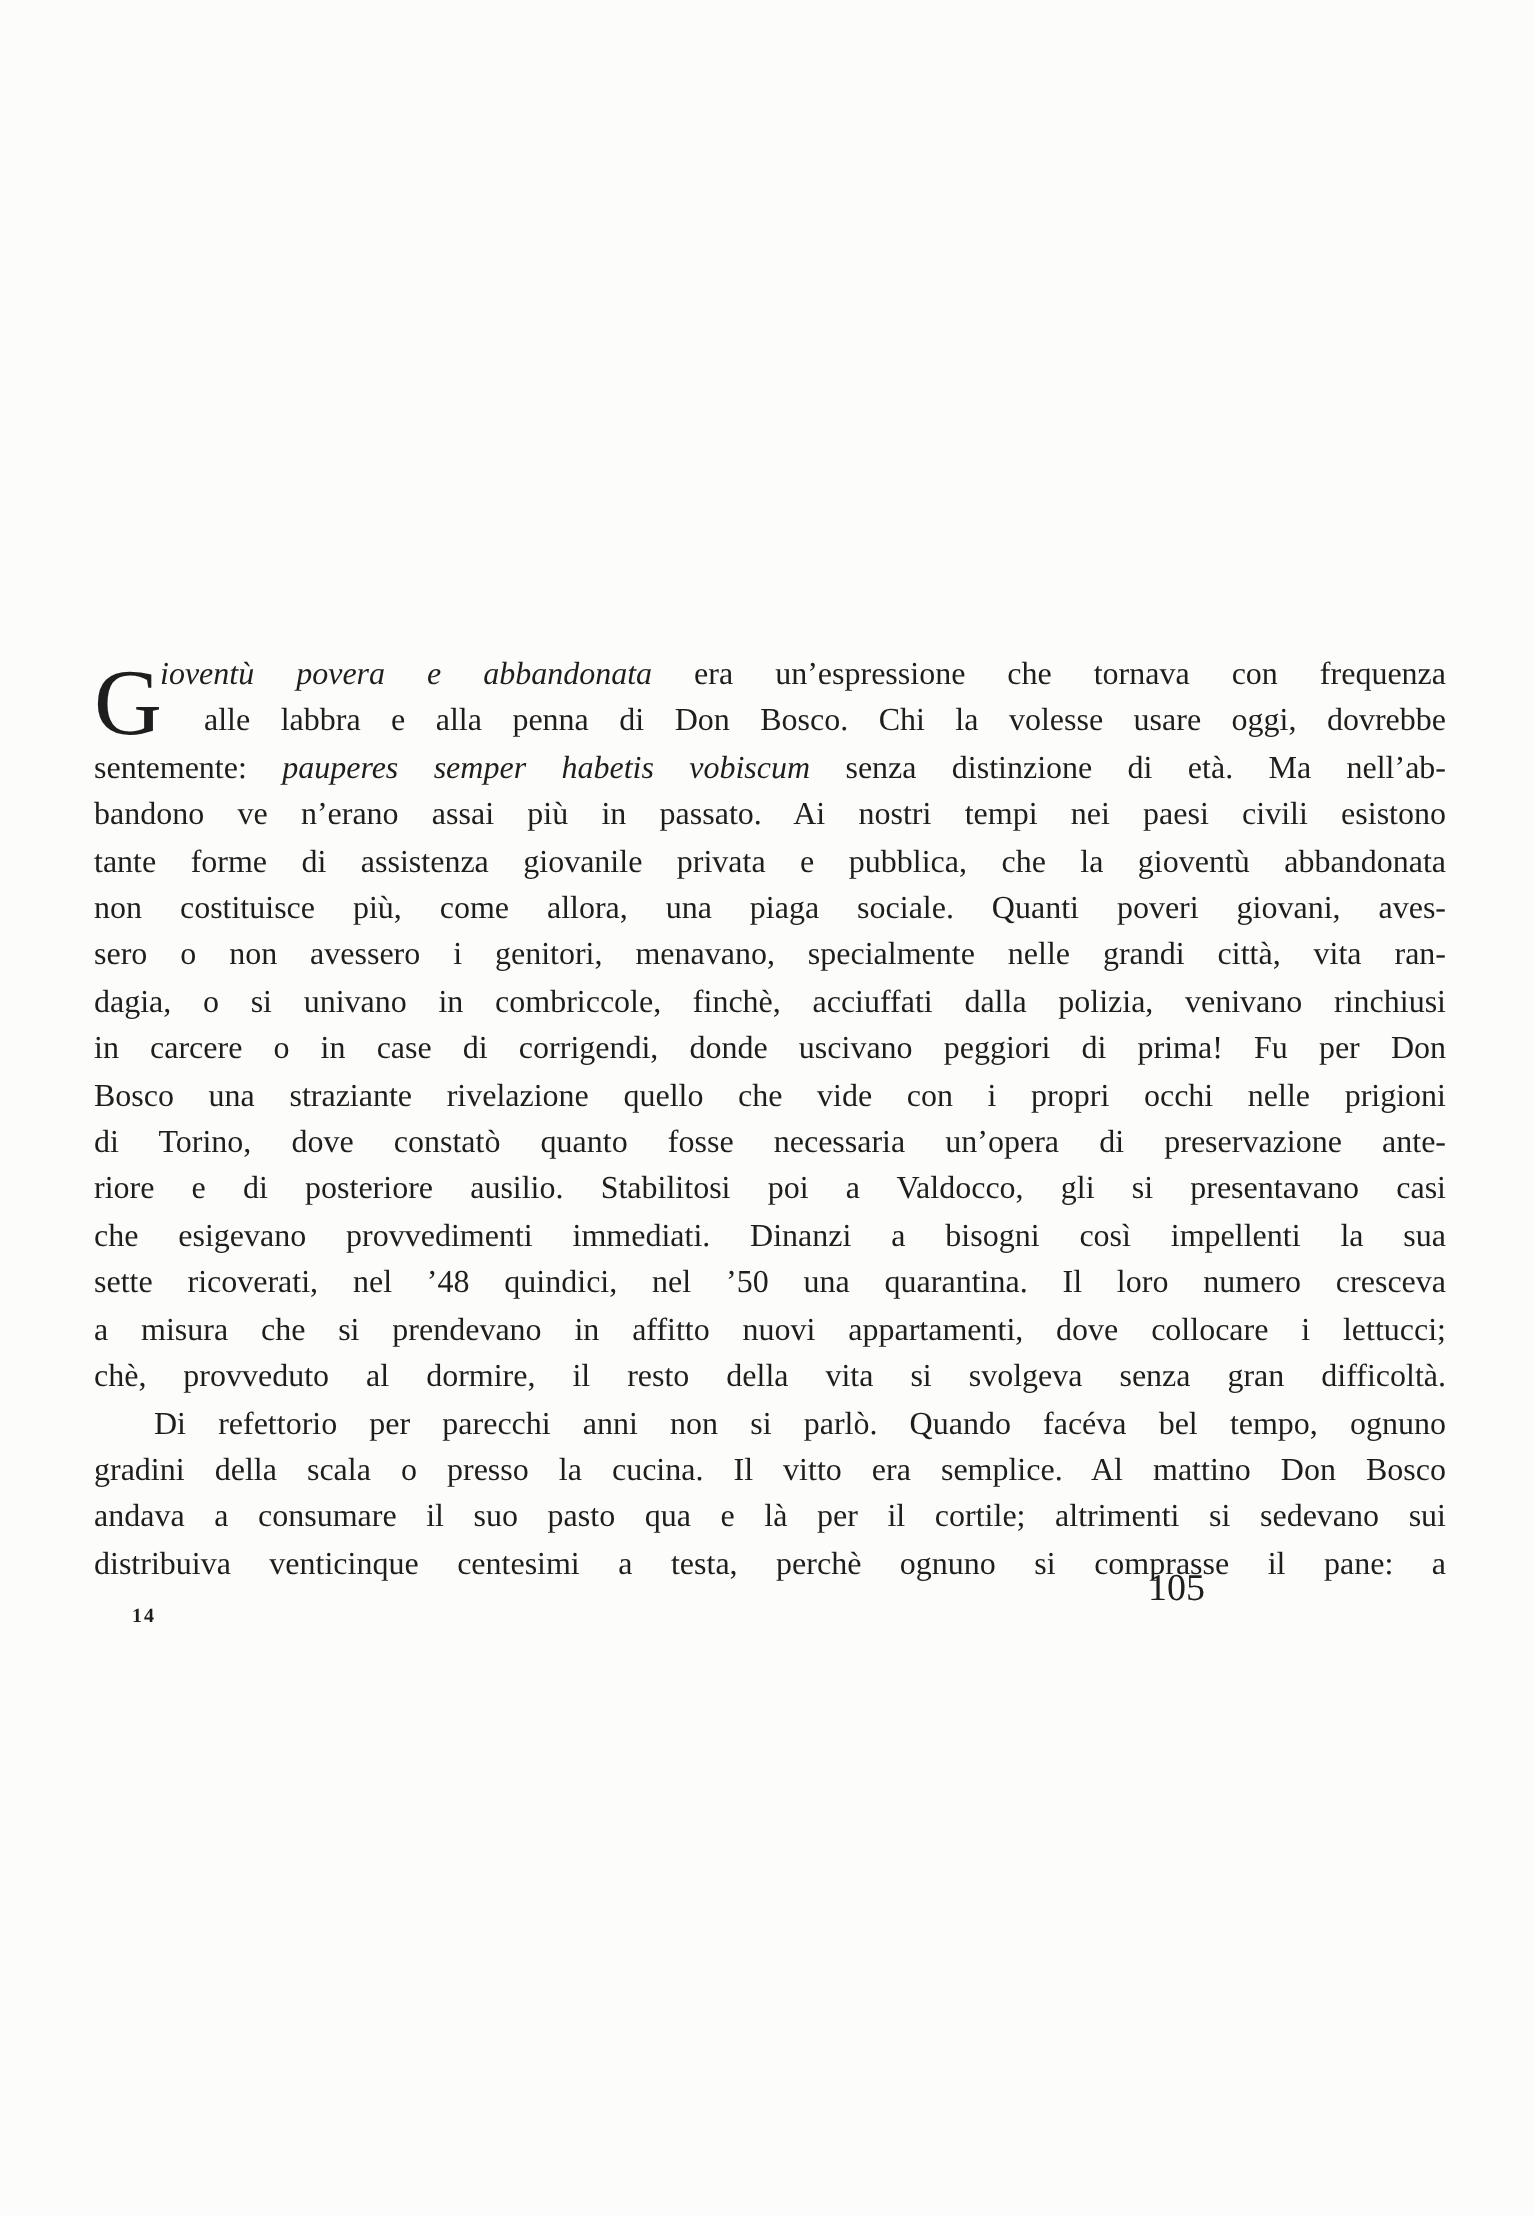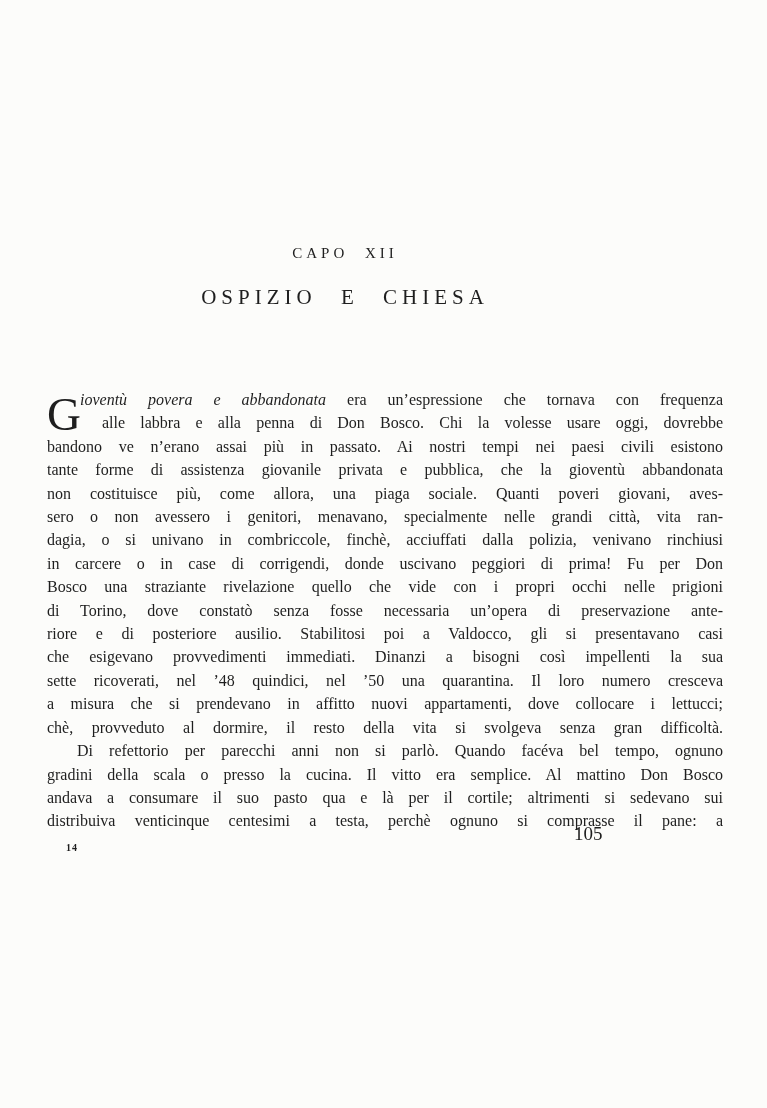--- a/index.html
+++ b/index.html
@@ -82,37 +82,34 @@
     left: 527px;
     top: -2px;
     font-size: 19px;
   }
 </style>
 </head>
 <body>
 
 <div class="page">
   <div class="content">
-    <div class="headings">
-      <div class="chapter-label">CAPO XII</div>
-      <div class="chapter-title">OSPIZIO E CHIESA</div>
-    </div>
     <div class="body-text">
         <div class="para">
           <span class="dropcap">G</span>
           <div class="line dc1"><span class="it">ioventù povera e abbandonata</span><span> era un’espressione che tornava con frequenza</span></div>
           <div class="line dc2"><span>alle labbra e alla penna di Don Bosco. Chi la volesse usare oggi, dovrebbe</span></div>
+          <div class="line"><span>sentemente: </span><span class="it">pauperes semper habetis vobiscum</span><span> senza distinzione di età. Ma nell’ab-</span></div>
           <div class="line"><span>bandono ve n’erano assai più in passato. Ai nostri tempi nei paesi civili esistono</span></div>
           <div class="line"><span>tante forme di assistenza giovanile privata e pubblica, che la gioventù abbandonata</span></div>
           <div class="line"><span>non costituisce più, come allora, una piaga sociale. Quanti poveri giovani, aves-</span></div>
           <div class="line"><span>sero o non avessero i genitori, menavano, specialmente nelle grandi città, vita ran-</span></div>
           <div class="line"><span>dagia, o si univano in combriccole, finchè, acciuffati dalla polizia, venivano rinchiusi</span></div>
           <div class="line"><span>in carcere o in case di corrigendi, donde uscivano peggiori di prima! Fu per Don</span></div>
           <div class="line"><span>Bosco una straziante rivelazione quello che vide con i propri occhi nelle prigioni</span></div>
-          <div class="line"><span>di Torino, dove constatò senza fosse necessaria un’opera di preservazione ante-</span></div>
+          <div class="line"><span>di Torino, dove constatò quanto fosse necessaria un’opera di preservazione ante-</span></div>
           <div class="line"><span>riore e di posteriore ausilio. Stabilitosi poi a Valdocco, gli si presentavano casi</span></div>
           <div class="line"><span>che esigevano provvedimenti immediati. Dinanzi a bisogni così impellenti la sua</span></div>
         </div>
         <div class="para">
           <div class="line"><span>sette ricoverati, nel ’48 quindici, nel ’50 una quarantina. Il loro numero cresceva</span></div>
           <div class="line"><span>a misura che si prendevano in affitto nuovi appartamenti, dove collocare i lettucci;</span></div>
           <div class="line"><span>chè, provveduto al dormire, il resto della vita si svolgeva senza gran difficoltà.</span></div>
         </div>
         <div class="para">
           <div class="line first"><span>Di refettorio per parecchi anni non si parlò. Quando facéva bel tempo, ognuno</span></div>

